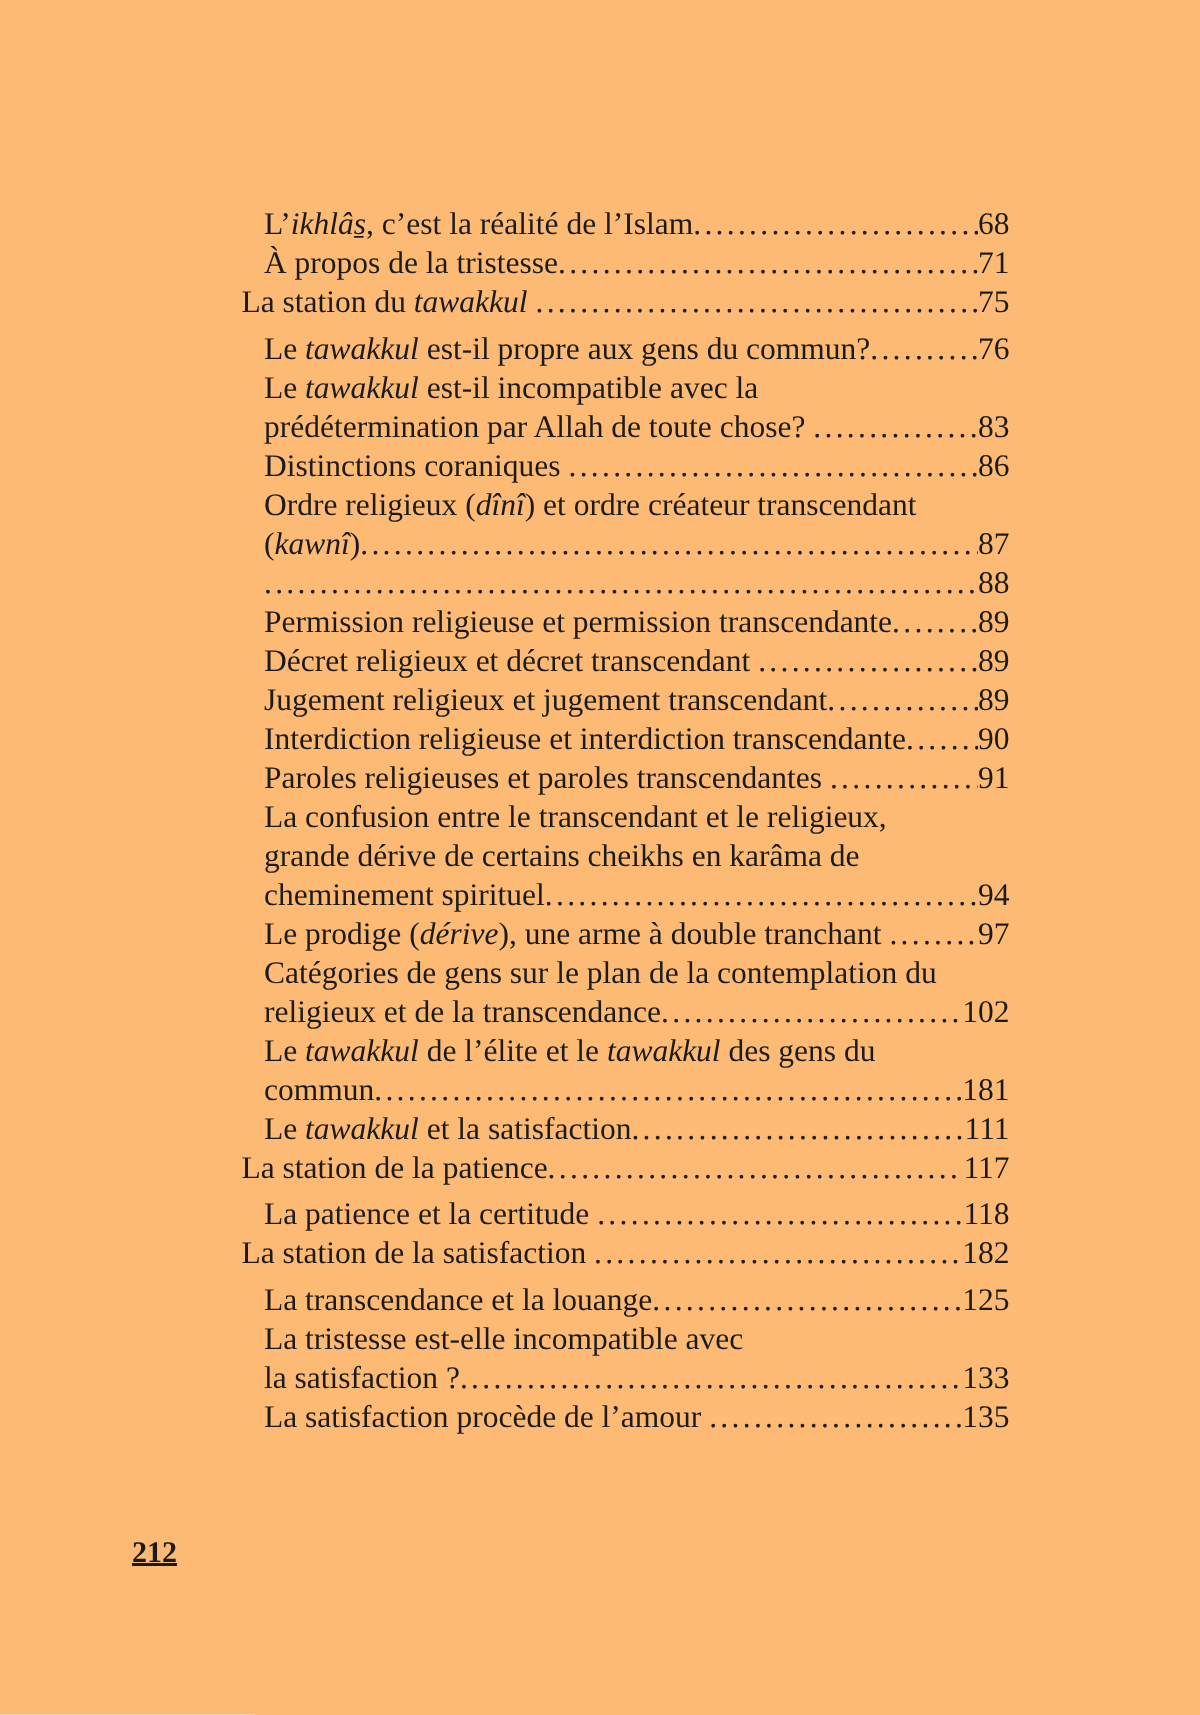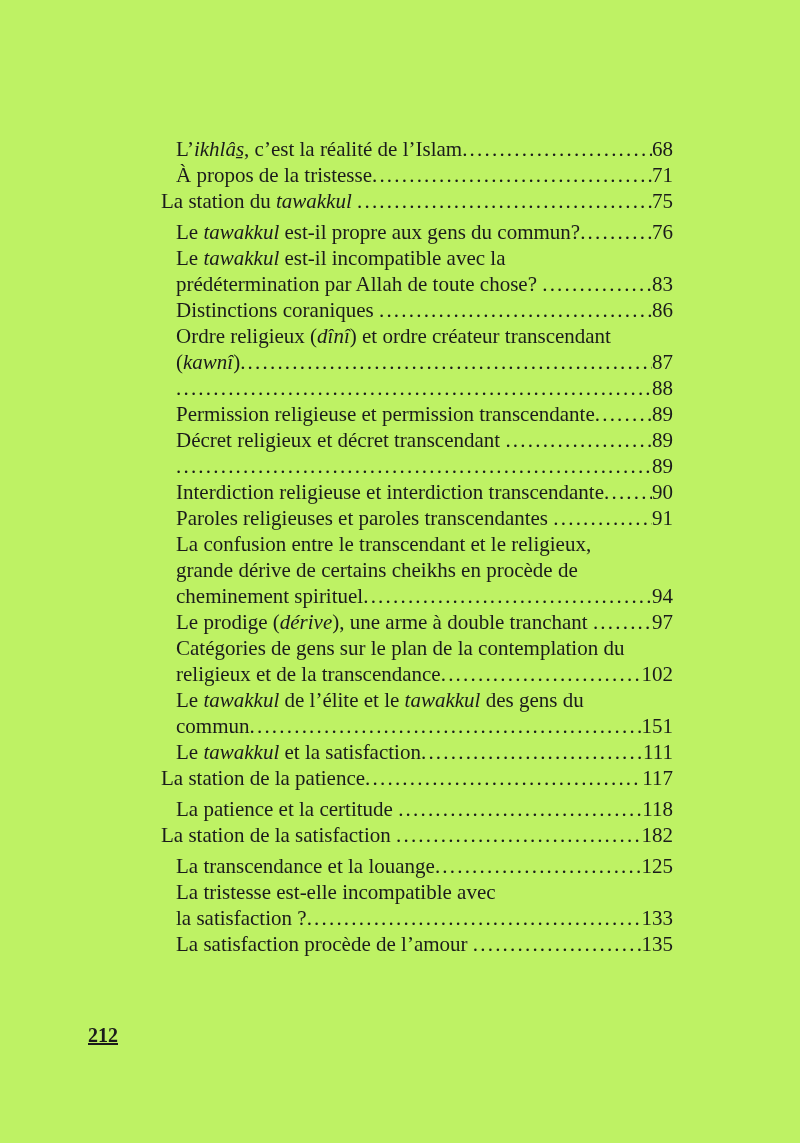--- a/index.html
+++ b/index.html
@@ -3,21 +3,21 @@
 <meta charset="utf-8">
 <style>
   * { margin: 0; padding: 0; box-sizing: border-box; }
   html, body { background: #ffffff; }
   body {
     width: 800px; height: 1143px; position: relative;
     font-family: "Liberation Serif", "DejaVu Serif", serif;
     color: #1b1b1b;
     overflow: hidden;
   }
-  .page { position: absolute; inset: 0; background: #bef264; }
+  .page { position: absolute; inset: 0; background: #fdba74; }
   .toc {
     position: absolute; left: 128px; top: 136px; width: 545px;
     font-size: 21px; line-height: 26px;
   }
   .entry.lvl1 { margin-bottom: 5px; margin-left: 33px; }
   .entry.lvl2 .line { padding-left: 48px; }
   .line { display: flex; }
   .txt { flex: 0 0 auto; white-space: pre; }
   .it { font-style: italic; }
   .leader {
@@ -109,20 +109,21 @@
       </div>
       <div class="entry lvl2">
         <div class="line">
           <span class="txt"><span class="">Décret religieux et décret transcendant </span></span>
           <span class="leader"></span>
           <span class="pg">89</span>
         </div>
       </div>
       <div class="entry lvl2">
         <div class="line">
+          <span class="txt"><span class="">Jugement religieux et jugement transcendant</span></span>
           <span class="leader"></span>
           <span class="pg">89</span>
         </div>
       </div>
       <div class="entry lvl2">
         <div class="line">
           <span class="txt"><span class="">Interdiction religieuse et interdiction transcendante</span></span>
           <span class="leader"></span>
           <span class="pg">90</span>
         </div>
@@ -132,21 +133,21 @@
           <span class="txt"><span class="">Paroles religieuses et paroles transcendantes </span></span>
           <span class="leader"></span>
           <span class="pg">91</span>
         </div>
       </div>
       <div class="entry lvl2">
         <div class="line">
           <span class="txt"><span class="">La confusion entre le transcendant et le religieux,</span></span>
         </div>
         <div class="line">
-          <span class="txt"><span class="">grande dérive de certains cheikhs en procède de</span></span>
+          <span class="txt"><span class="">grande dérive de certains cheikhs en karâma de</span></span>
         </div>
         <div class="line">
           <span class="txt"><span class="">cheminement spirituel</span></span>
           <span class="leader"></span>
           <span class="pg">94</span>
         </div>
       </div>
       <div class="entry lvl2">
         <div class="line">
           <span class="txt"><span class="">Le prodige (</span><span class="it">dérive</span><span class="">), une arme à double tranchant </span></span>
@@ -164,21 +165,21 @@
           <span class="pg">102</span>
         </div>
       </div>
       <div class="entry lvl2">
         <div class="line">
           <span class="txt"><span class="">Le </span><span class="it">tawakkul</span><span class=""> de l’élite et le </span><span class="it">tawakkul</span><span class=""> des gens du</span></span>
         </div>
         <div class="line">
           <span class="txt"><span class="">commun</span></span>
           <span class="leader"></span>
-          <span class="pg">151</span>
+          <span class="pg">181</span>
         </div>
       </div>
       <div class="entry lvl2">
         <div class="line">
           <span class="txt"><span class="">Le </span><span class="it">tawakkul</span><span class=""> et la satisfaction</span></span>
           <span class="leader"></span>
           <span class="pg">111</span>
         </div>
       </div>
       <div class="entry lvl1">

